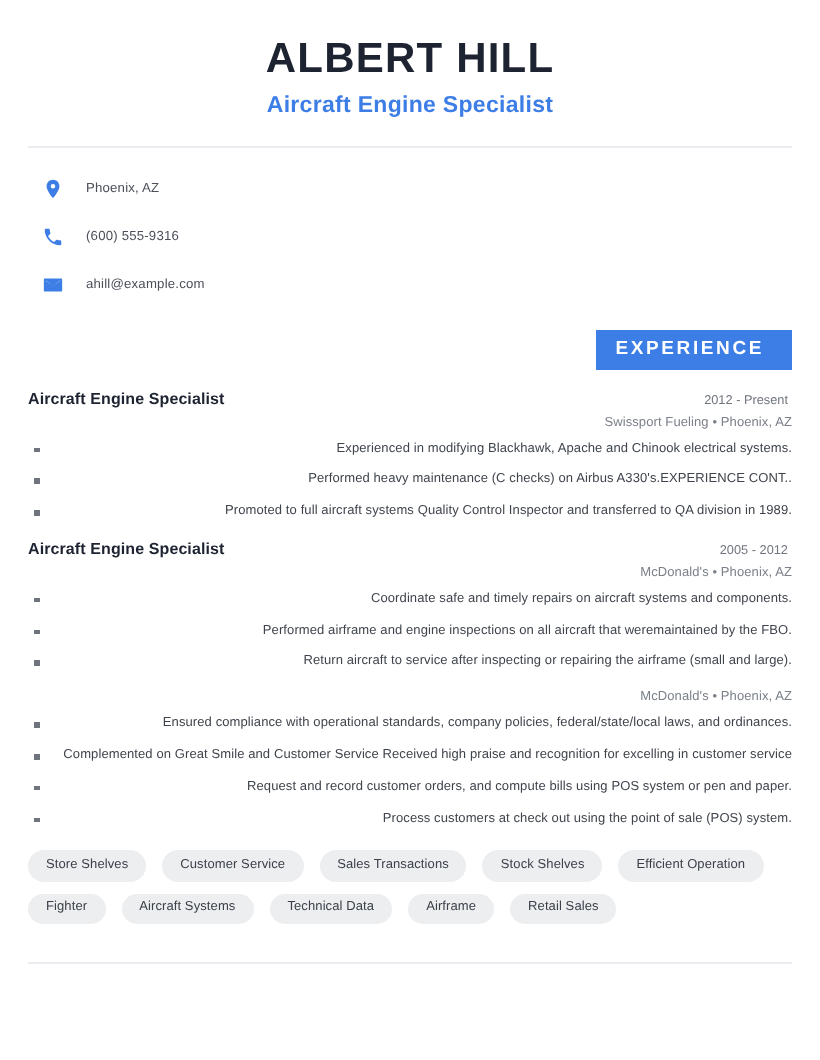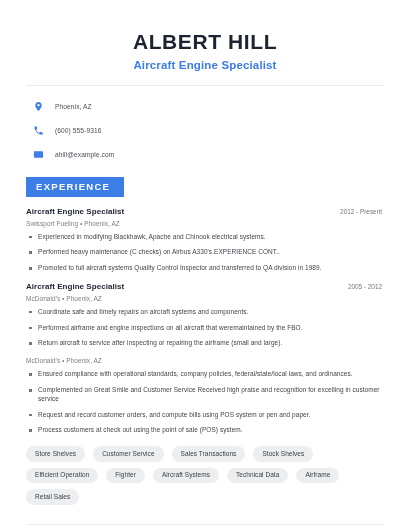--- a/index.html
+++ b/index.html
@@ -12,21 +12,21 @@
     background: #ffffff;
     font-family: "Liberation Sans", sans-serif;
     color: #2b2f36;
     overflow: hidden;
   }
   .page {
     width: 410px;
     height: 530px;
     position: relative;
     box-sizing: border-box;
-    padding: 12px;
+    padding: 0;
   }
 
   
   .header {
     text-align: center;
     padding: 18px 20px 0 20px;
   }
   .name {
     font-size: 21px;
     font-weight: bold;
@@ -75,21 +75,21 @@
   .contact-text {
     font-size: 6.6px;
     color: #4a4f58;
     letter-spacing: 0.1px;
   }
 
   
   .section {
     padding: 0 14px;
   }
-  .section-exp { margin-top: 14px; }
+  .section-exp { margin-top: 14px; text-align: right; }
   .section-skills { margin-top: 10px; }
 
   .badge {
     display: inline-block;
     background: #3c7de6;
     color: #ffffff;
     font-size: 9.5px;
     font-weight: bold;
     letter-spacing: 1.3px;
     padding: 5px 14px 5px 10px;

